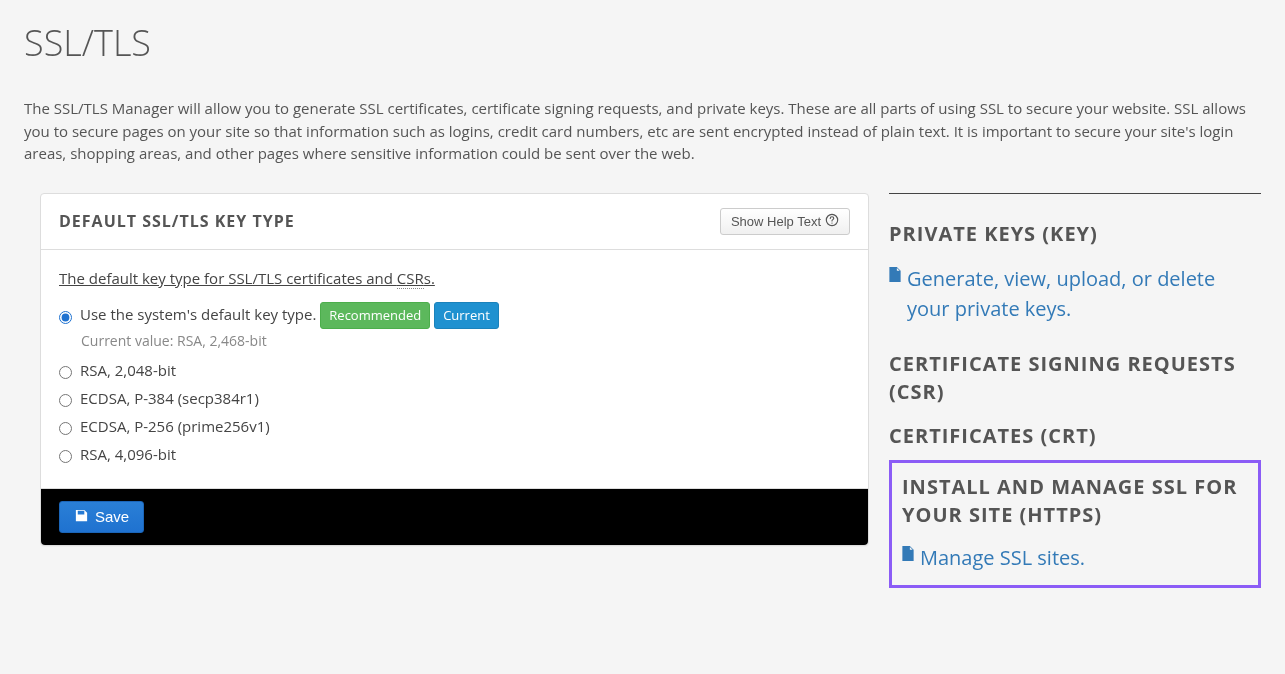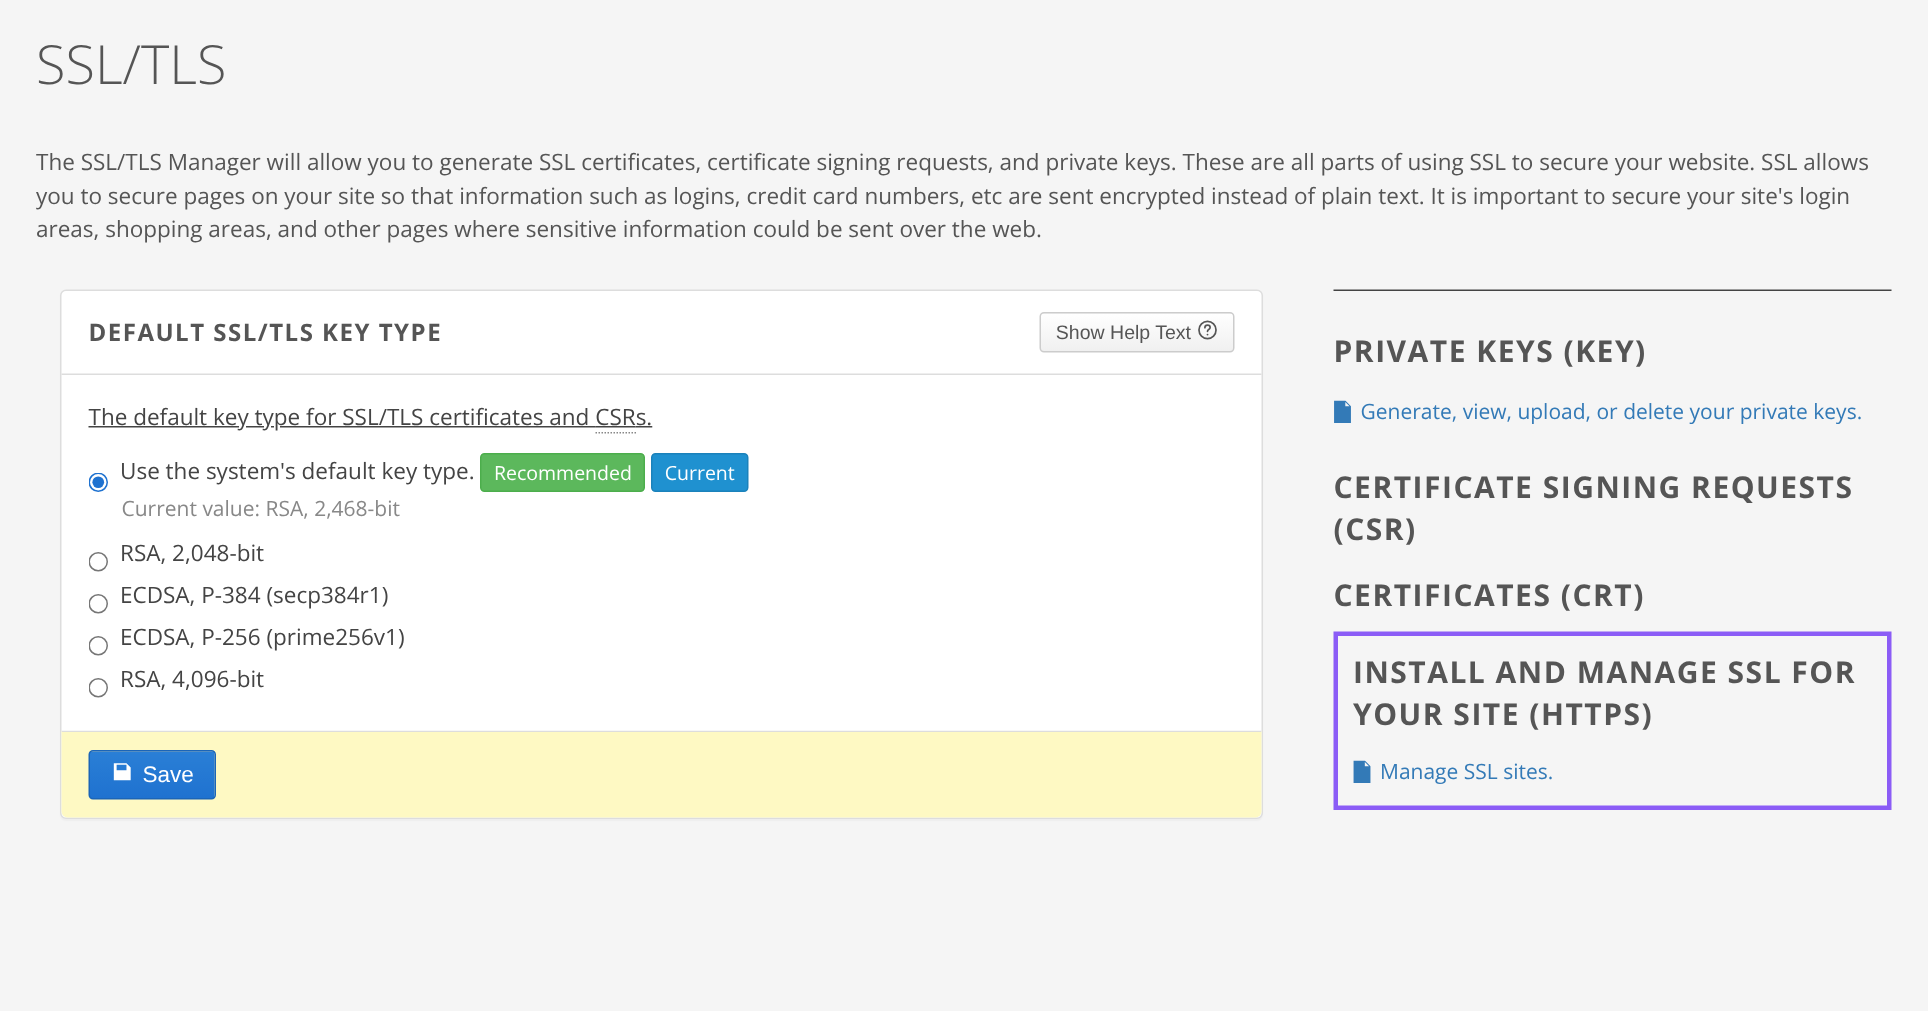--- a/index.html
+++ b/index.html
@@ -16,21 +16,21 @@
   font-weight: 300;
   color: #555;
   margin: 18px 0 30px 0;
 }
 p.intro {
   font-size: 15px;
   color: #555;
   line-height: 1.5;
   margin-bottom: 28px;
 }
-.columns { display: flex; gap: 47px; }
+.columns { display: flex; gap: 20px; }
 .left-col { flex: 1; padding-left: 16px;}
 .right-col { width: 372px; }
 
 .panel {
   background: #fff;
   border: 1px solid #ddd;
   border-radius: 4px;
   box-shadow: 0 1px 1px rgba(0,0,0,0.03);
 }
 .panel-header {
@@ -65,21 +65,21 @@
   padding: 18px;
   font-size: 15px;
   color: #444;
 }
 .key-desc { margin-bottom: 14px; text-decoration: underline; }
 .key-desc .csr { border-bottom: 1px dotted #888; cursor: help; }
 
 .radio-group { }
 .radio-row {
   display: flex;
-  align-items: flex-end;
+  align-items: center;
   gap: 8px;
   margin-bottom: 4px;
   line-height: 1.6;
 }
 .radio-row input[type=radio] { margin-top: 5px; cursor:pointer; accent-color:#1f72d0;}
 .radio-label { color: #444; }
 .badge {
   display: inline-block;
   padding: 2px 8px;
   border-radius: 3px;
@@ -91,21 +91,21 @@
 .badge-current { background:#1f91d0; border:1px solid #1b82bb; }
 .current-value {
   color:#888;
   font-size:14px;
   margin-left:22px;
   margin-top:-2px;
   margin-bottom:8px;
 }
 
 .panel-footer {
-  background:#fef9c3;
+  background:#000000;
   border-top:1px solid #ddd;
   padding: 12px 18px;
   border-radius: 0 0 4px 4px;
 }
 .save-btn {
   background:#1f72d0;
   background: linear-gradient(#2a7fd6,#1f72d0);
   border:1px solid #1b65b8;
   color:#fff;
   border-radius:3px;
@@ -135,21 +135,21 @@
 }
 .action-link-row {
   display:flex;
   align-items:flex-start;
   gap:4px;
   margin-bottom: 26px;
 }
 .action-link {
   color:#337ab7;
   text-decoration:none;
-  font-size:14px;
+  font-size:20px;
   line-height:1.5;
 }
 .doc-icon {
   color:#337ab7;
   flex-shrink:0;
   width:14px;
   margin-top:3px;
 }
 .doc-icon svg { width:12px; height:15px; display:block; }
 

